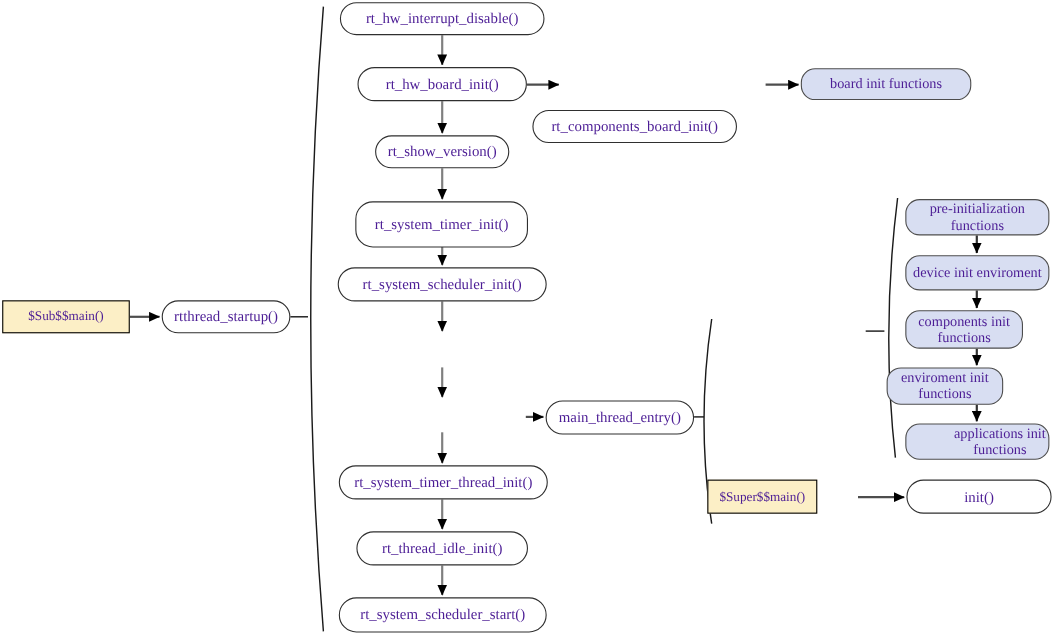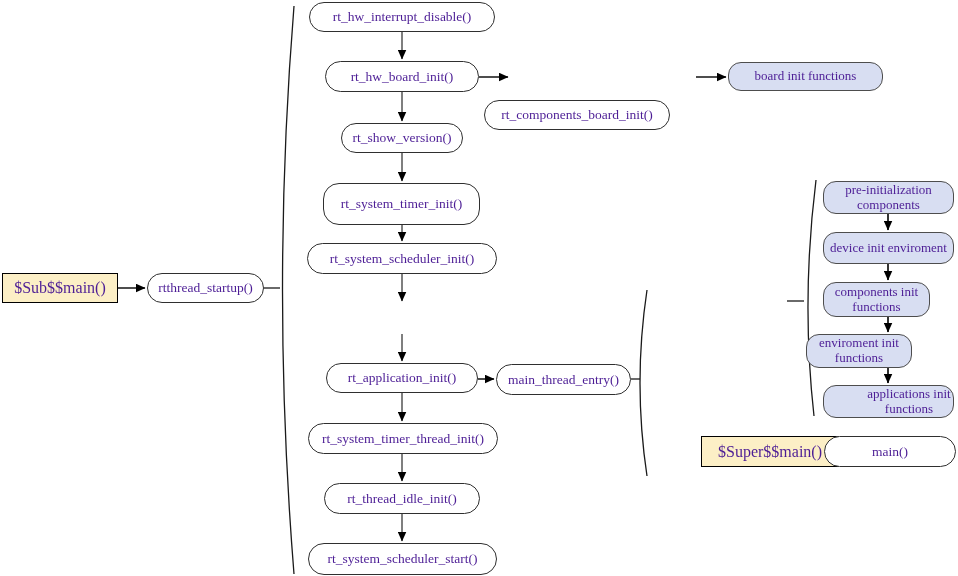--- a/index.html
+++ b/index.html
@@ -17,21 +17,21 @@
     border:1.5px solid var(--node-border,#2f2f2f);
     border-radius:16px;background:#fff;
   }
   .pill.blue{
     background:var(--group-fill,#d8def2);
     border:1.5px solid var(--group-border,#4d4d4d);
     border-radius:13px;font-size:13px;
   }
   .rect{
     background:var(--highlight-fill,#fcefc6);
-    border:1.6px solid #000;border-radius:0;font-size:16px;
+    border:1.6px solid #000;border-radius:0;font-size:12px;
   }
   .brace{stroke:#1a1a1a;stroke-width:1.3;fill:none;}
   .tick{stroke:#1a1a1a;stroke-width:1.3;}
   .varrow{stroke:var(--connector,#7f7f7f);stroke-width:2;}
   .harrow{stroke:var(--connector-dark,#4d4d4d);stroke-width:2;}
   .barrow{stroke:#333333;stroke-width:2;}
 </style>
 </head>
 <body>
 
@@ -77,28 +77,27 @@
   <div class="node rect" style="left:2px;top:273px;width:116px;height:30px;">$Sub$$main()</div>
   <div class="node pill" style="left:147px;top:273px;width:117px;height:30px;">rtthread_startup()</div>
 
   <div class="node pill" style="left:309px;top:2px;width:186px;height:30px;">rt_hw_interrupt_disable()</div>
   <div class="node pill" style="left:325px;top:61px;width:154px;height:31px;">rt_hw_board_init()</div>
   <div class="node pill" style="left:484px;top:62px;width:186px;height:30px;margin-top:38px;">rt_components_board_init()</div>
   <div class="node pill blue" style="left:728px;top:62px;width:155px;height:29px;">board init functions</div>
   <div class="node pill" style="left:341px;top:123px;width:122px;height:30px;">rt_show_version()</div>
   <div class="node pill" style="left:323px;top:183px;width:157px;height:42px;">rt_system_timer_init()</div>
   <div class="node pill" style="left:307px;top:243px;width:190px;height:31px;">rt_system_scheduler_init()</div>
-  <div class="node pill" style="left:326px;top:363px;width:152px;height:30px;">rt_application_init()</div>
   <div class="node pill" style="left:496px;top:364px;width:135px;height:31px;">main_thread_entry()</div>
   <div class="node pill" style="left:308px;top:423px;width:190px;height:31px;">rt_system_timer_thread_init()</div>
   <div class="node pill" style="left:324px;top:483px;width:156px;height:31px;">rt_thread_idle_init()</div>
   <div class="node pill" style="left:308px;top:543px;width:189px;height:32px;">rt_system_scheduler_start()</div>
 
-  <div class="node pill blue" style="left:823px;top:181px;width:131px;height:33px;">pre-initialization components</div>
+  <div class="node pill blue" style="left:823px;top:181px;width:131px;height:33px;">pre-initialization functions</div>
   <div class="node pill blue" style="left:823px;top:232px;width:131px;height:32px;">device init enviroment</div>
   <div class="node pill blue" style="left:823px;top:282px;width:107px;height:35px;">components init functions</div>
   <div class="node pill blue" style="left:806px;top:334px;width:106px;height:34px;">enviroment init functions</div>
   <div class="node pill blue" style="left:823px;top:385px;width:131px;height:33px;padding-left:41px;">applications init functions</div>
 
-  <div class="node rect" style="left:701px;top:436px;width:138px;height:31px;text-align:center;">$Super$$main()</div>
-  <div class="node pill" style="left:824px;top:436px;width:132px;height:31px;">main()</div>
+  <div class="node rect" style="left:643px;top:436px;width:100px;height:31px;text-align:center;">$Super$$main()</div>
+  <div class="node pill" style="left:824px;top:436px;width:132px;height:31px;">init()</div>
 
 </div>
 
 </body></html>

